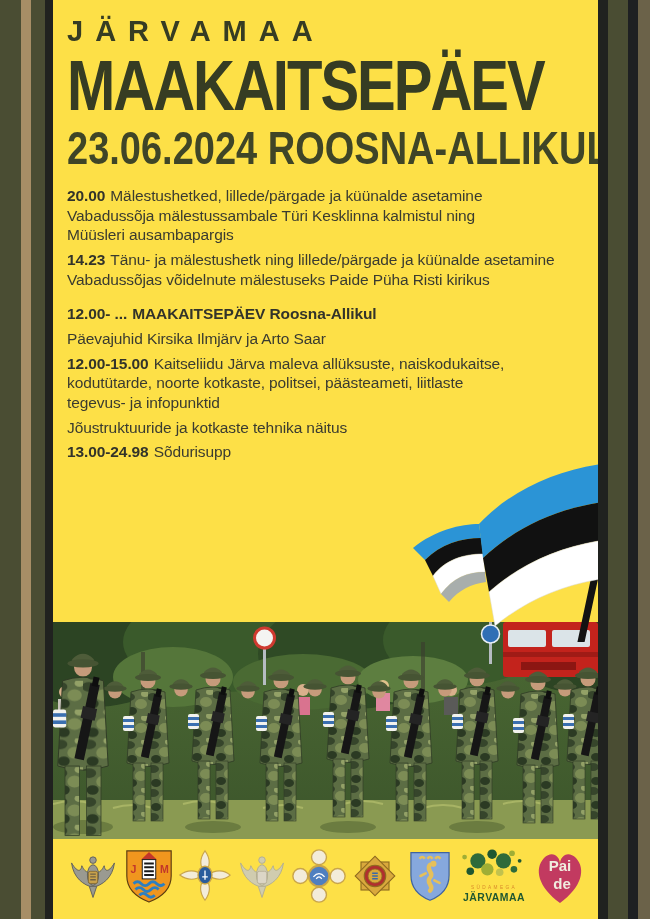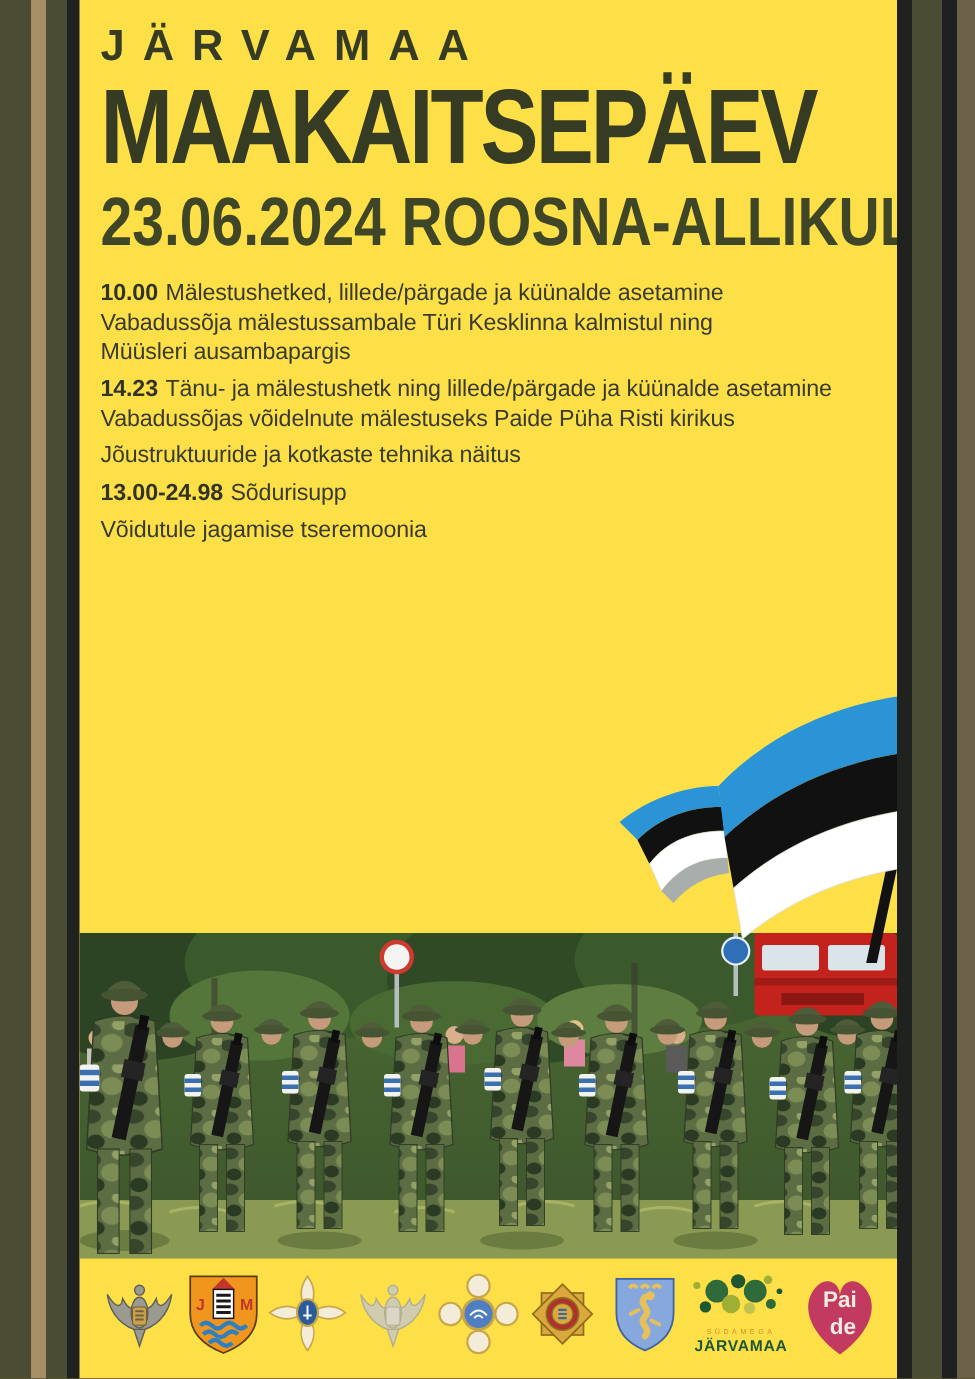--- a/index.html
+++ b/index.html
@@ -35,28 +35,32 @@
 
   <div class="content">
 
     <div class="title-block">
       <div class="t-small">JÄRVAMAA</div>
       <div class="t-large">MAAKAITSEPÄEV</div>
       <div class="t-date">23.06.2024 ROOSNA-ALLIKUL</div>
     </div>
 
     <div class="schedule">
-      <p class="entry"><b>10.00</b><span class="txt">Mälestushetked, lillede/pärgade ja küünalde asetamine
+      <p class="entry"><b>20.00</b><span class="txt">Mälestushetked, lillede/pärgade ja küünalde asetamine
 Vabadussõja mälestussambale Türi Kesklinna kalmistul ning
 Müüsleri ausambapargis</span></p>
       <p class="entry"><b>14.23</b><span class="txt">Tänu- ja mälestushetk ning lillede/pärgade ja küünalde asetamine
 Vabadussõjas võidelnute mälestuseks Paide Püha Risti kirikus</span></p>
+      <p class="entry gap allbold"><b>12.00- ...</b><span class="txt">MAAKAITSEPÄEV Roosna-Allikul</span></p>
+      <p class="entry"><span class="txt">Päevajuhid Kirsika Ilmjärv ja Arto Saar</span></p>
+      <p class="entry"><b>12.00-15.00</b><span class="txt">Kaitseliidu Järva maleva allüksuste, naiskodukaitse,
+kodutütarde, noorte kotkaste, politsei, päästeameti, liitlaste
+tegevus- ja infopunktid</span></p>
       <p class="entry"><span class="txt">Jõustruktuuride ja kotkaste tehnika näitus</span></p>
       <p class="entry"><b>13.00-24.98</b><span class="txt">Sõdurisupp</span></p>
-      <p class="entry"><span class="txt">Võidutule jagamise tseremoonia</span></p>
     </div>
 
     <div class="flag-wrap">
       <svg width="250" height="206" viewBox="0 0 250 206">
         <line x1="238" y1="18" x2="198" y2="206" stroke="#121212" stroke-width="7" stroke-linecap="round"></line>
         <circle cx="240" cy="14" r="8" fill="#121212"></circle>
         <g>
           <path d="M30,112 C52,94 78,88 96,88 L98,102 C78,102 58,108 42,124 Z" fill="#2b94d6"></path>
           <path d="M42,124 C58,108 78,102 98,102 L100,118 C80,118 62,124 50,140 Z" fill="#111111"></path>
           <path d="M50,140 C62,124 80,118 100,118 L102,136 C84,136 70,142 58,158 Z" fill="#ffffff" stroke="#d8d8d4" stroke-width="0.5"></path>

